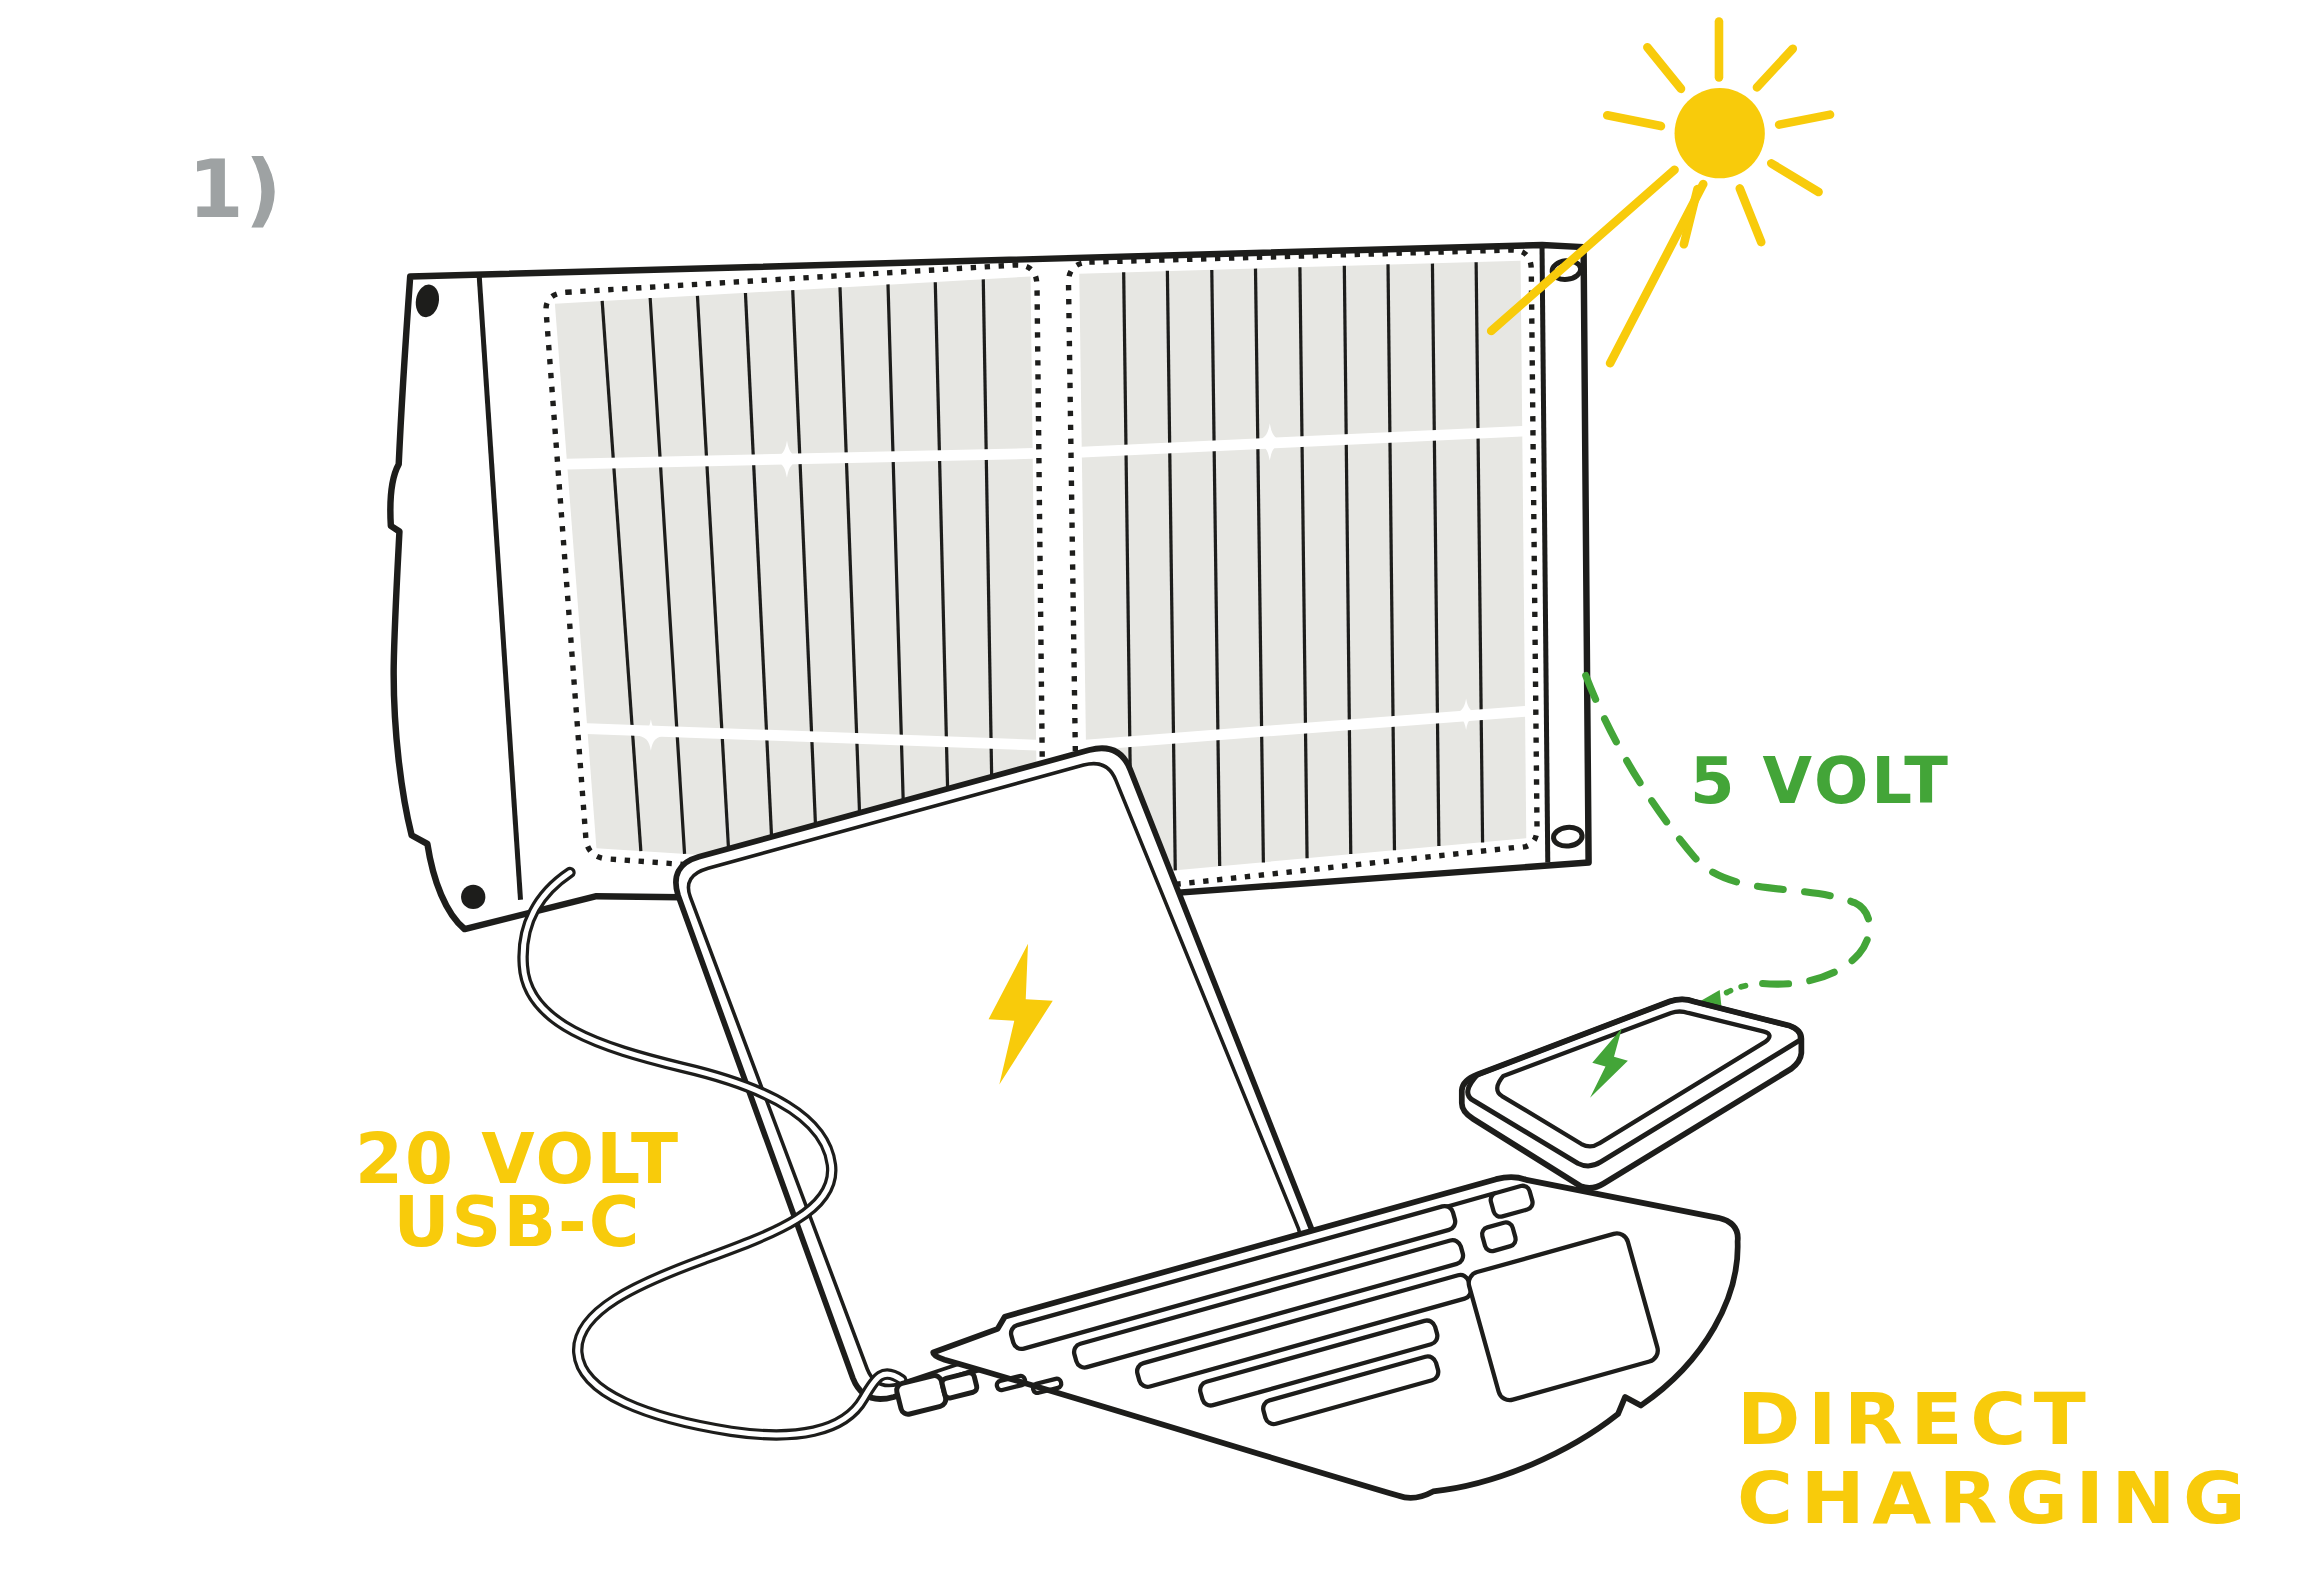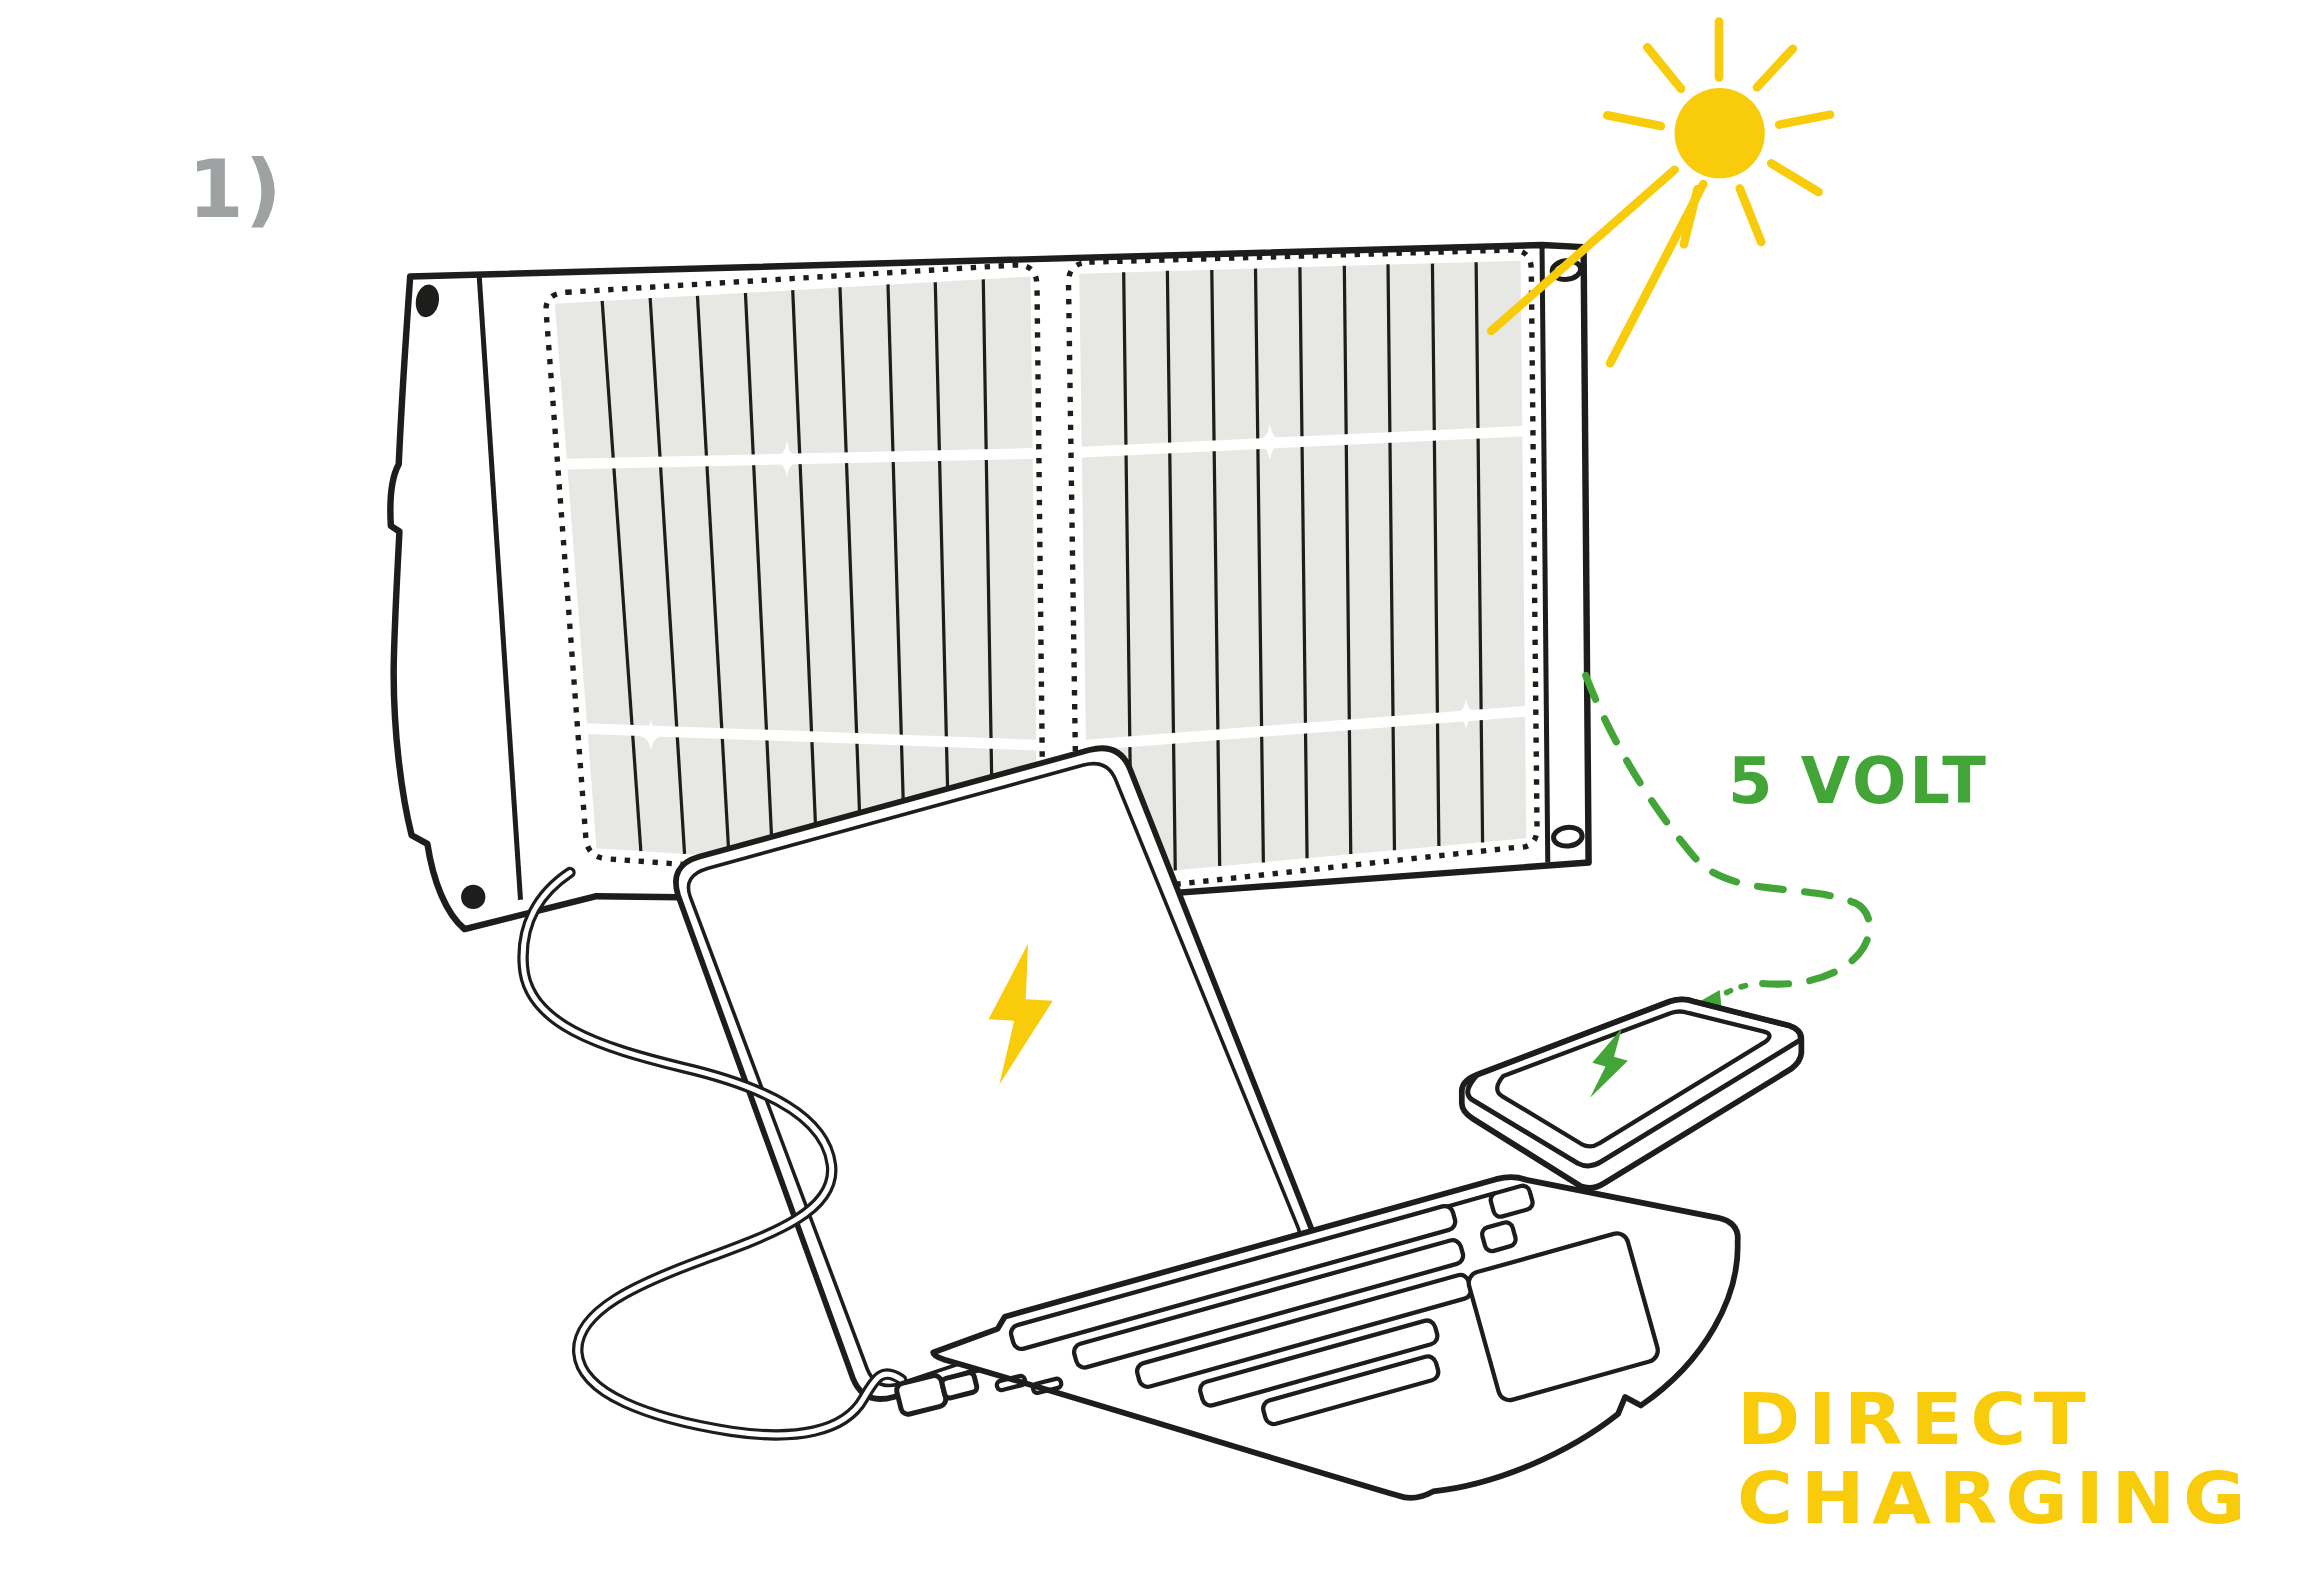--- a/index.html
+++ b/index.html
@@ -25,21 +25,20 @@
 
   
   .lbl{position:absolute;font-weight:bold;white-space:nowrap;}
   .step-label{
     left:188px;top:143px;
     font-size:80px;letter-spacing:1.4px;
     color:var(--gray-label);
   }
   .label-usb-a{
     left:1690px;top:751px;width:337px;
-    text-align:center;
     font-size:64px;line-height:60px;letter-spacing:2.9px;
     color:var(--green);
   }
   .label-usb-c{
     left:331px;top:1128px;width:373px;
     text-align:center;
     font-size:69px;line-height:63px;letter-spacing:2.1px;
     color:var(--yellow);
   }
   .label-direct{
@@ -241,20 +240,24 @@
       <path class="fill-green" transform="translate(2238,1428) rotate(16) scale(0.48)" d="M55 0 L0 120 L40 120 L22 220 L98 86 L56 86 Z"></path>
     </g>
   </svg>
 
   <div class="lbl step-label">1)</div>
 
   <div class="lbl label-usb-a">
     <div>5 VOLT</div>
   </div>
 
+  <div class="lbl label-usb-c">
+    <div>20 VOLT</div>
+    <div>USB-C</div>
+  </div>
 
   <div class="lbl label-direct">
     <div>DIRECT</div>
     <div>CHARGING</div>
   </div>
 
 </div>
 
 
 </body></html>

